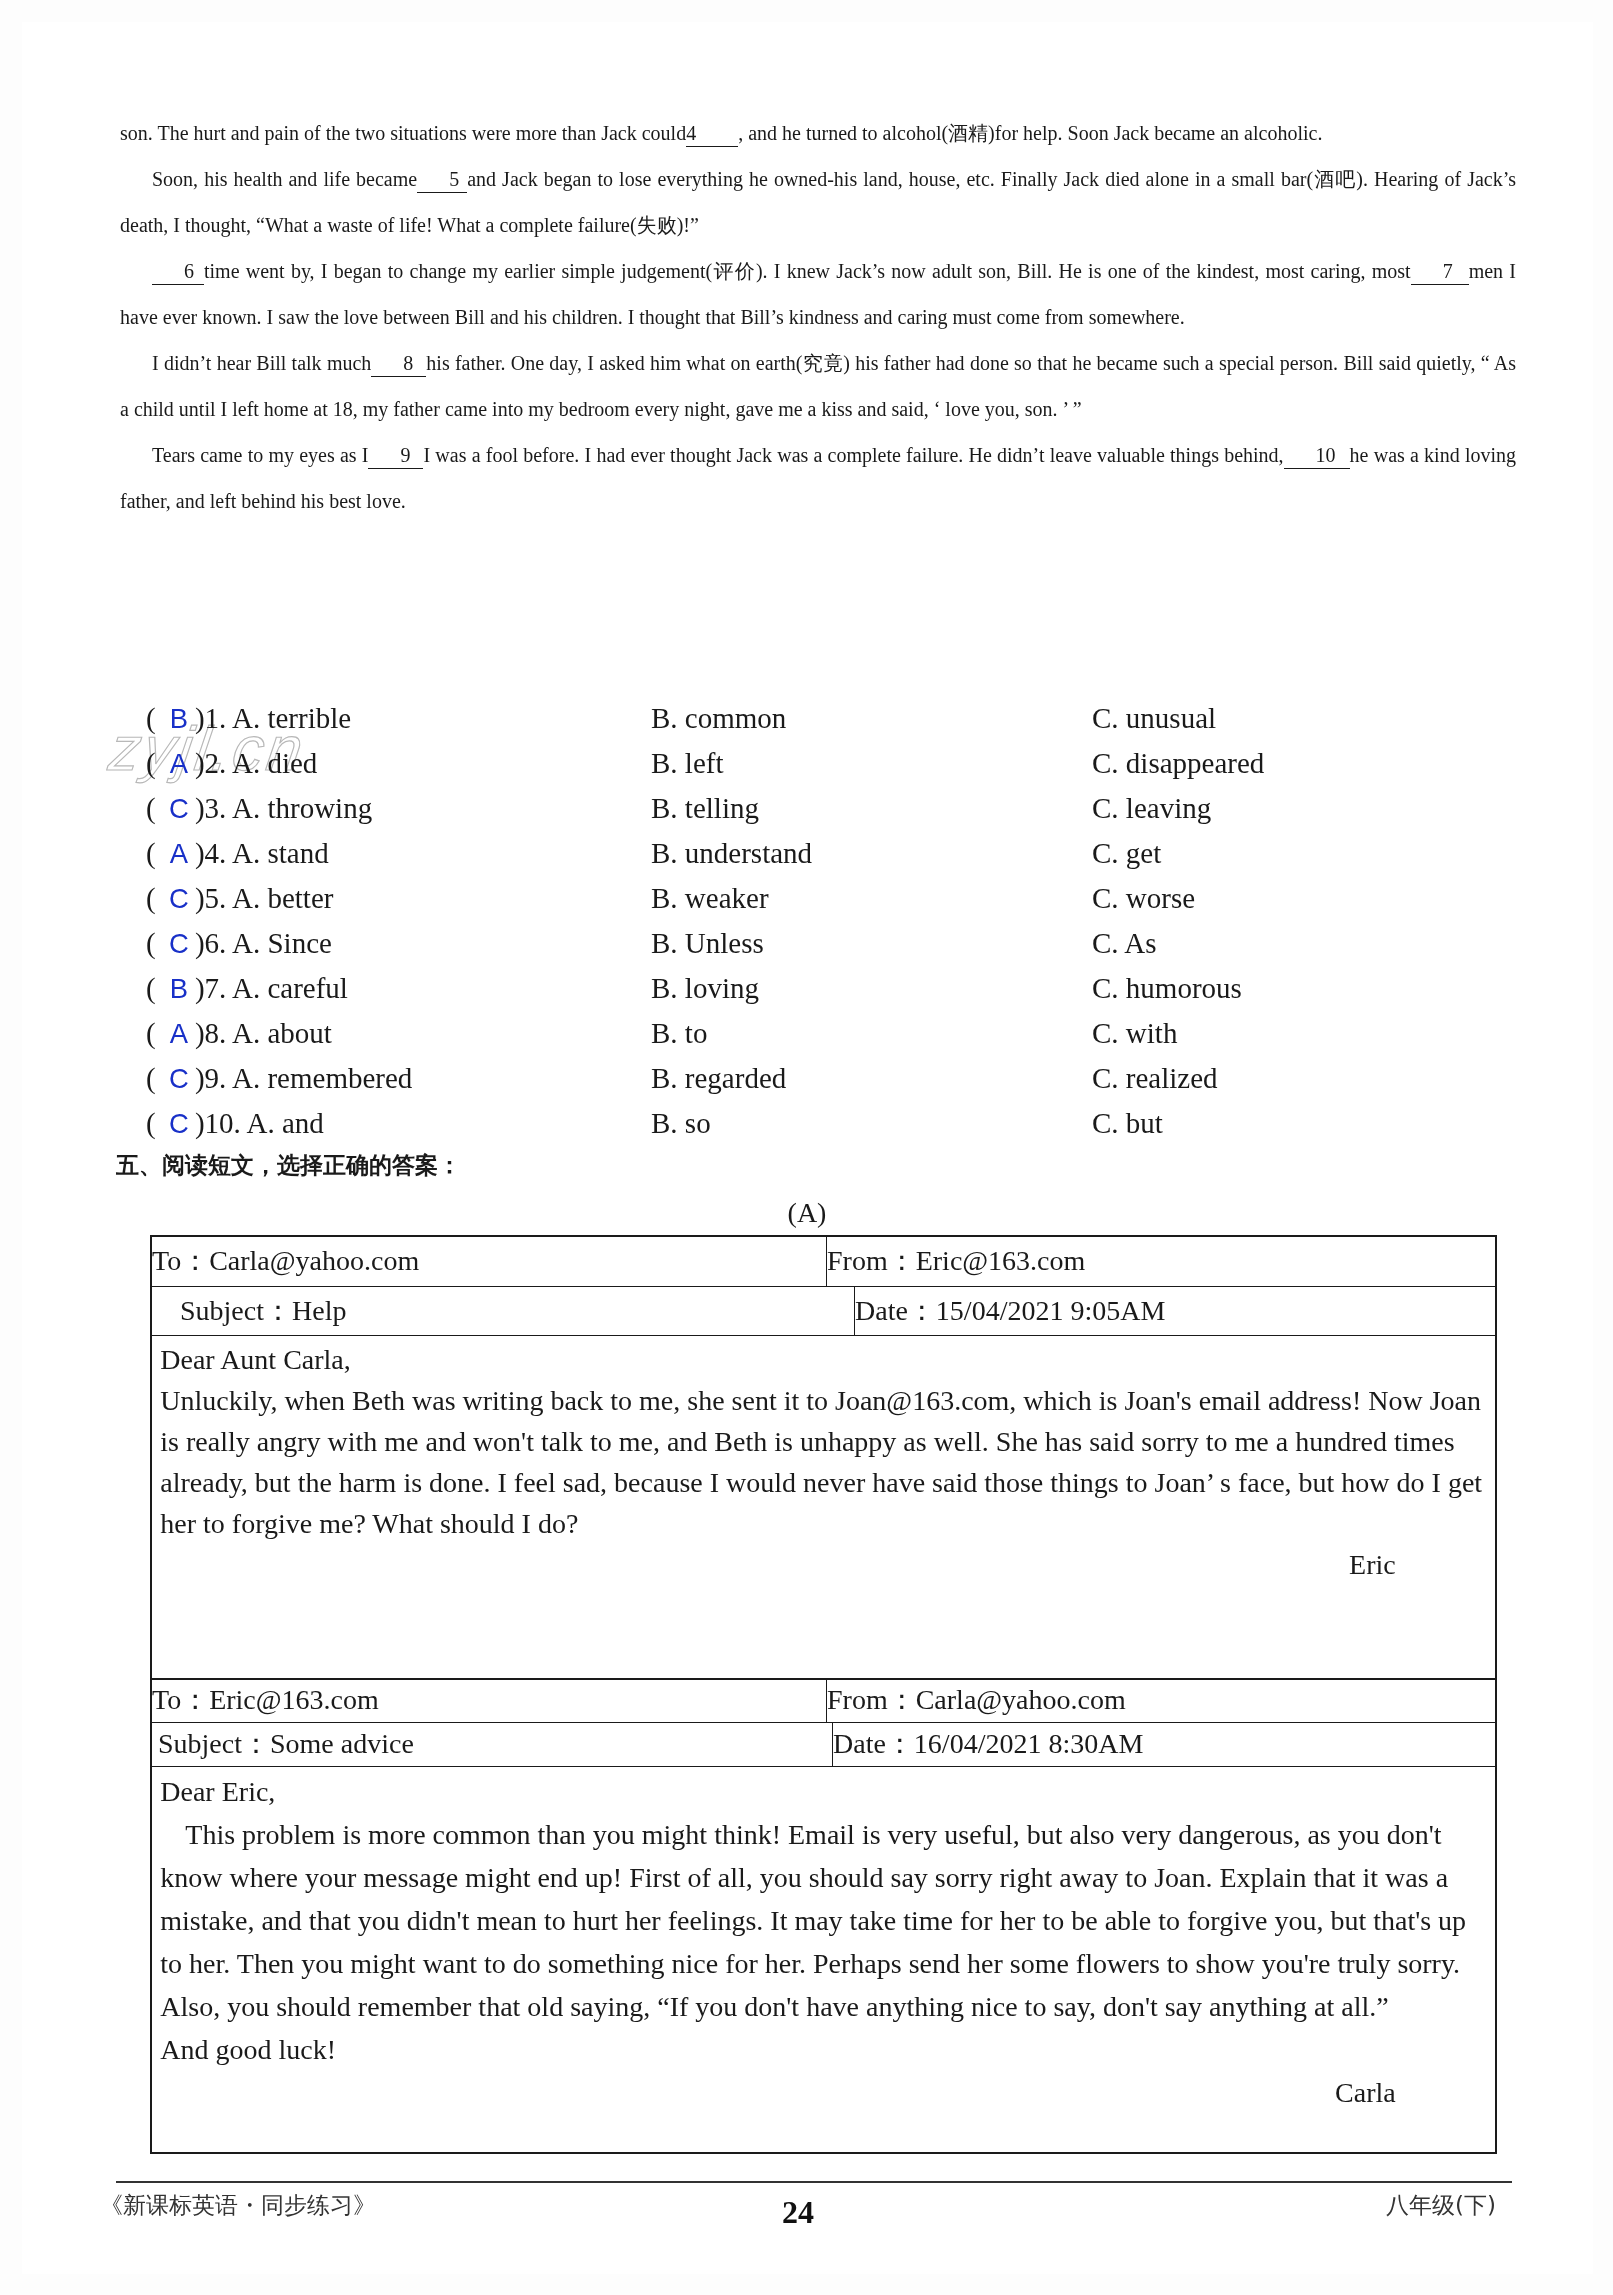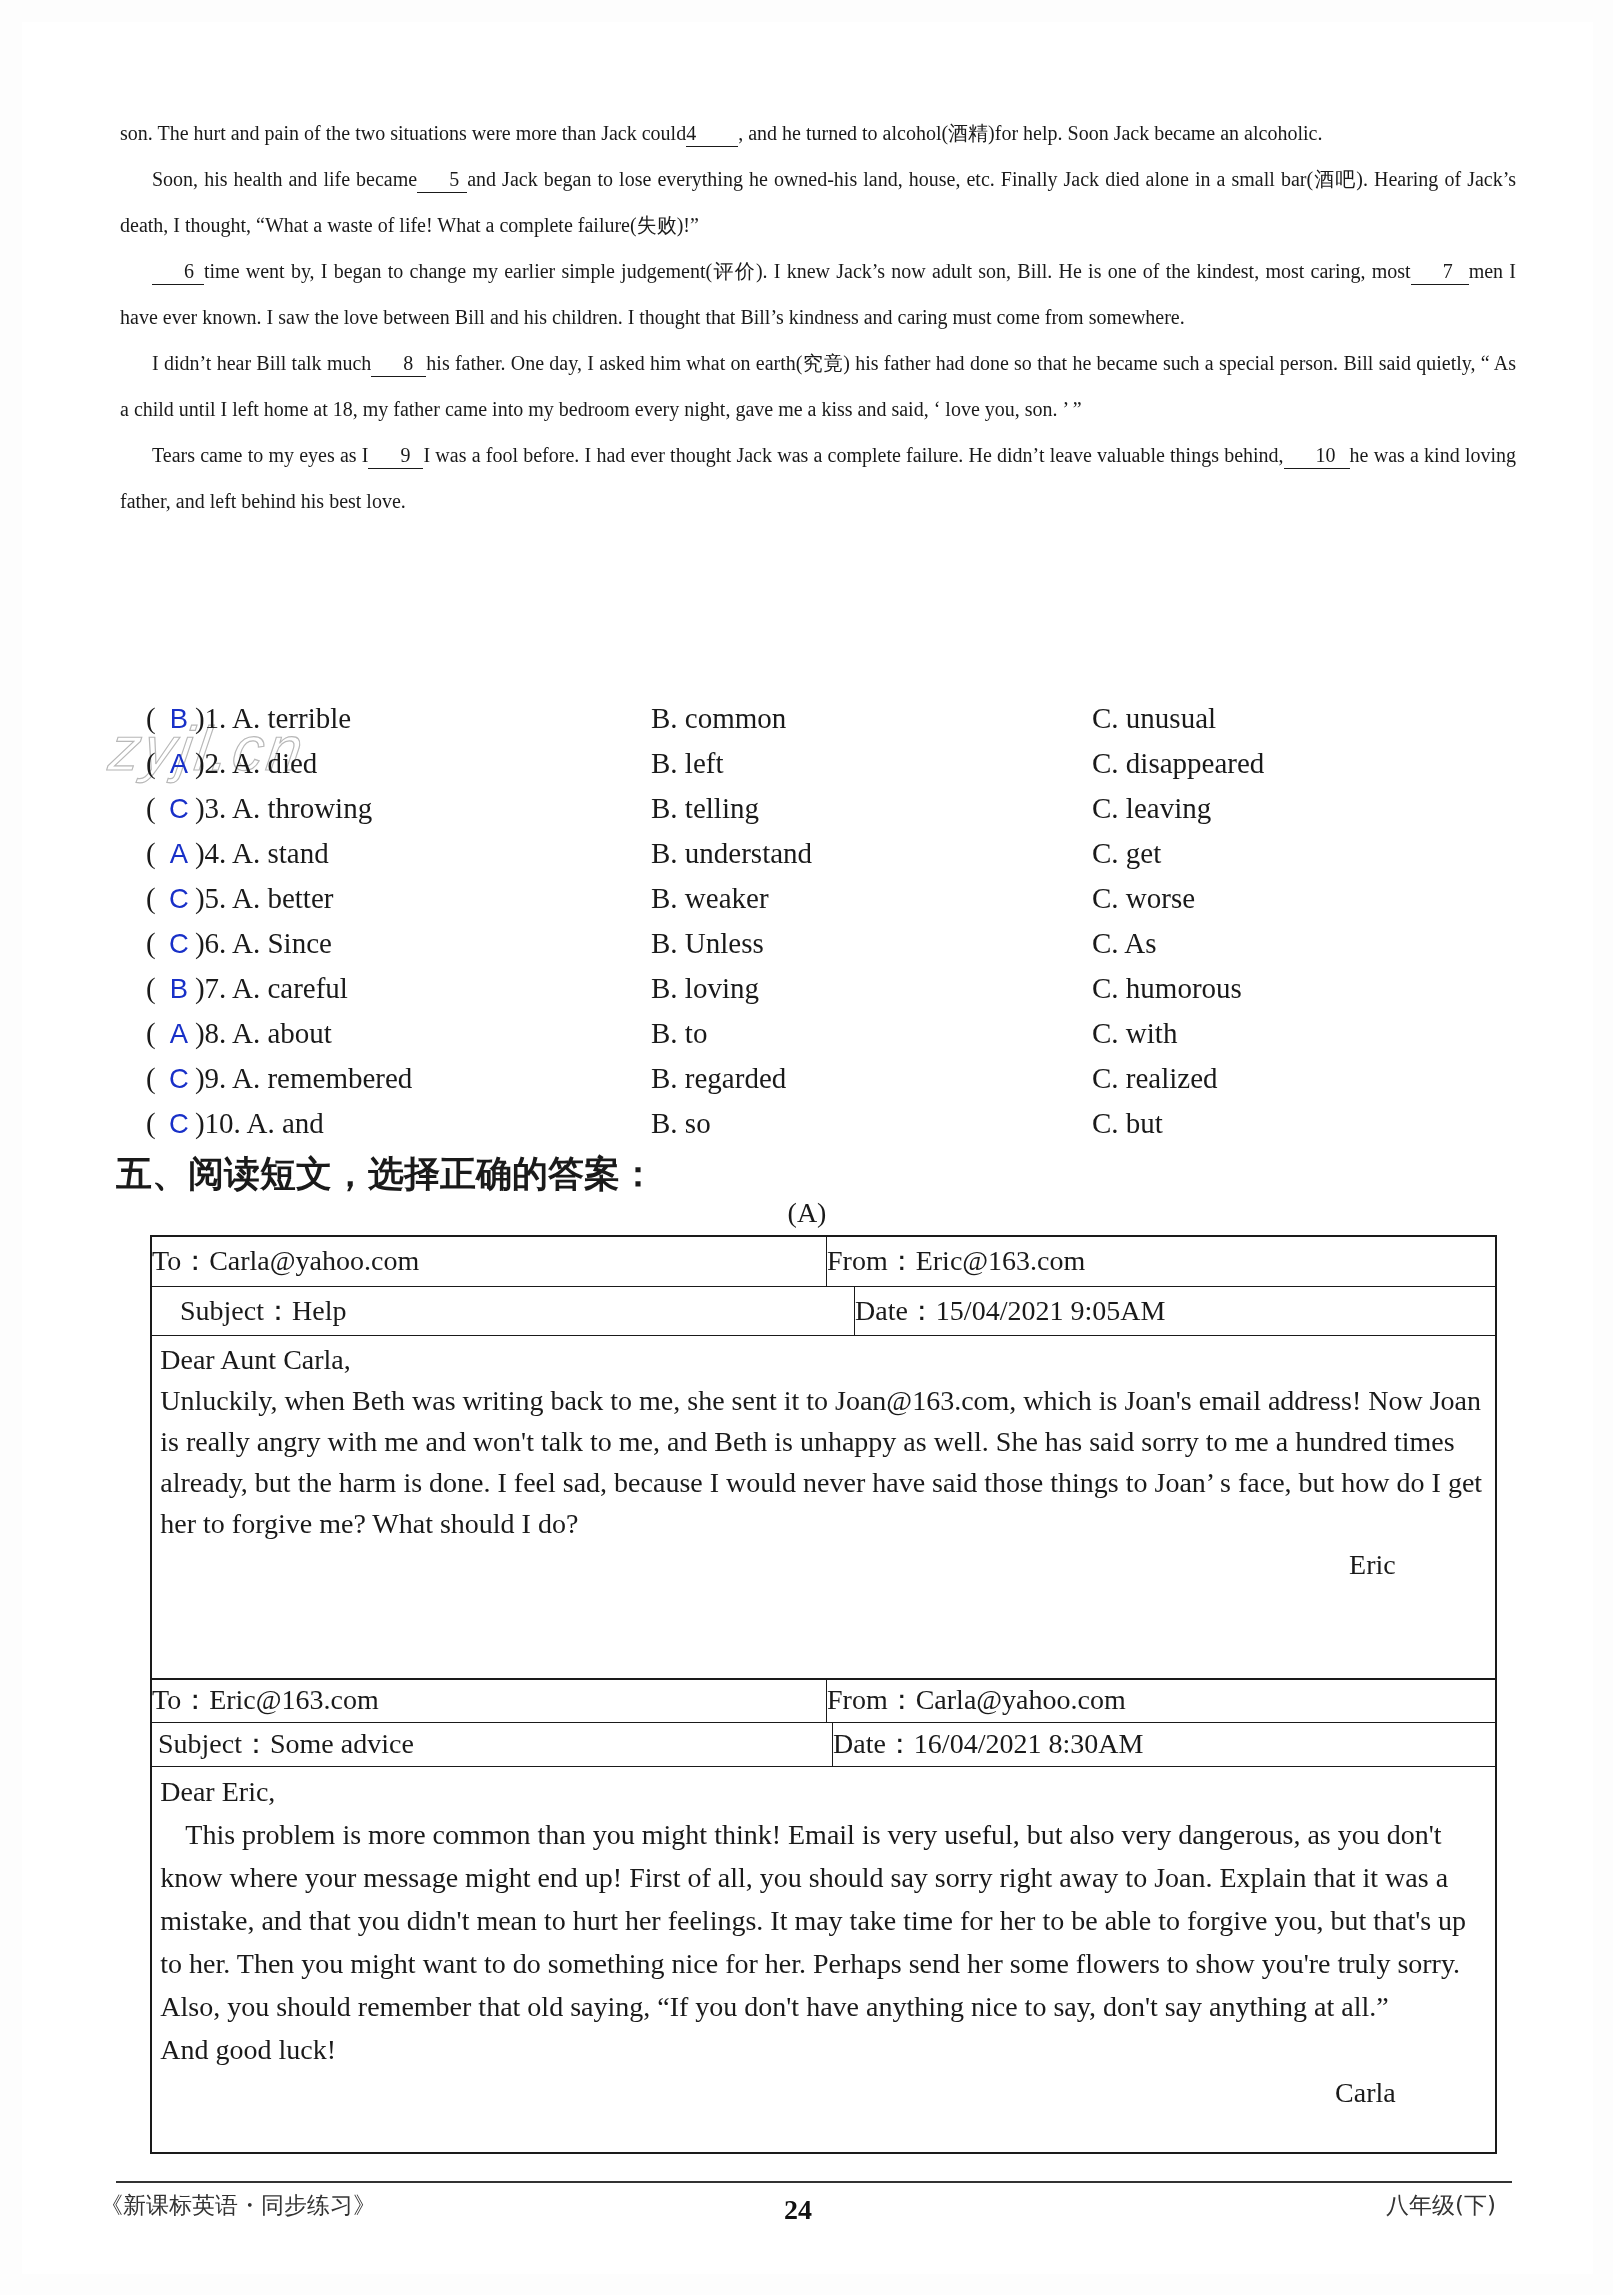--- a/index.html
+++ b/index.html
@@ -12,35 +12,35 @@
   .passage p { margin: 0; text-align: justify; text-align-last: left; }
   .passage p.indent { text-indent: 32px; }
   .blank { display: inline-block; border-bottom: 1.7px solid #1a1a1a; line-height: 25px; text-align: center; }
   .options { position: absolute; left: 146px; top: 696px; width: 1363px; font-size: 29px; }
   .opt-row { position: relative; height: 45px; line-height: 45px; white-space: nowrap; }
   .opt-row .a { position: absolute; left: 0; }
   .opt-row .b { position: absolute; left: 505px; }
   .opt-row .c { position: absolute; left: 946px; }
   .ans { color: #1830c8; display: inline-block; width: 32px; text-align: center; font-family: "Liberation Sans", sans-serif; font-size: 27.4px; }
   .watermark { position: absolute; left: 110px; top: 713px; font-family: "Liberation Sans", sans-serif; font-style: italic; font-size: 62px; color: transparent; -webkit-text-stroke: 1.2px #b8b8b8; letter-spacing: 3.3px; transform: skewX(-8deg); }
-  .section-title { position: absolute; left: 116px; top: 1150px; font-family: "DejaVu Sans", sans-serif; font-weight: bold; font-size: 36px; }
+  .section-title { position: absolute; left: 116px; top: 1150px; font-family: "DejaVu Sans", sans-serif; font-weight: bold; font-size: 23px; }
   .part-label { position: absolute; left: 0; width: 1614px; text-align: center; top: 1197px; font-size: 28px; }
   .email-table { position: absolute; left: 150px; width: 1347px; border: 2.5px solid #1a1a1a; box-sizing: border-box; }
   .hdr-row { display: flex; border-bottom: 1.7px solid #1a1a1a; font-size: 28px; }
   .hdr-cell { box-sizing: border-box; }
   .hdr-cell.left { width: 675px; border-right: 1.7px solid #1a1a1a; }
   .hdr-cell.right { flex: 1; }
   .email-body { padding: 3.3px 8.3px 0 8.3px; font-size: 28px; line-height: 41px; position: relative; }
   .email-body p { margin: 0; }
   .email-body p.indent { text-indent: 25px; }
   .sign { text-align: right; padding-right: 91px; }
   .footer-rule { position: absolute; left: 116px; width: 1396px; top: 2181px; border-top: 2.5px solid #333; }
   .footer { position: absolute; top: 2187px; left: 100px; width: 1396px; height: 42px; font-size: 23px; font-family: "DejaVu Sans", sans-serif; color: #333; }
   .footer .l { position: absolute; left: 0; top: 3.3px; }
-  .footer .c { position: absolute; left: 0; width: 100%; text-align: center; top: 6.6px; font-family: "Liberation Serif", serif; font-weight: bold; font-size: 28px; color: #111; }
+  .footer .c { position: absolute; left: 0; width: 100%; text-align: center; top: 6.6px; font-family: "Liberation Serif", serif; font-weight: bold; font-size: 32px; color: #111; }
   .footer .r { position: absolute; right: 0; top: 3.3px; }
 </style>
 </head>
 <body>
 
 <div class="page-edge"></div>
 
 <div class="passage">
   <p><span>son. The hurt and pain of the two situations were more than Jack could</span><span class="blank" style="width:52px">4</span><span>, and he turned to alcohol(酒精)for help. Soon Jack became an alcoholic.</span></p>
   <p class="indent"><span>Soon, his health and life became</span><span class="blank" style="width:50px">5</span><span>and Jack began to lose everything he owned-his land, house, etc. Finally Jack died alone in a small bar(酒吧). Hearing of Jack’s death, I thought, “What a waste of life! What a complete failure(失败)!”</span></p>

